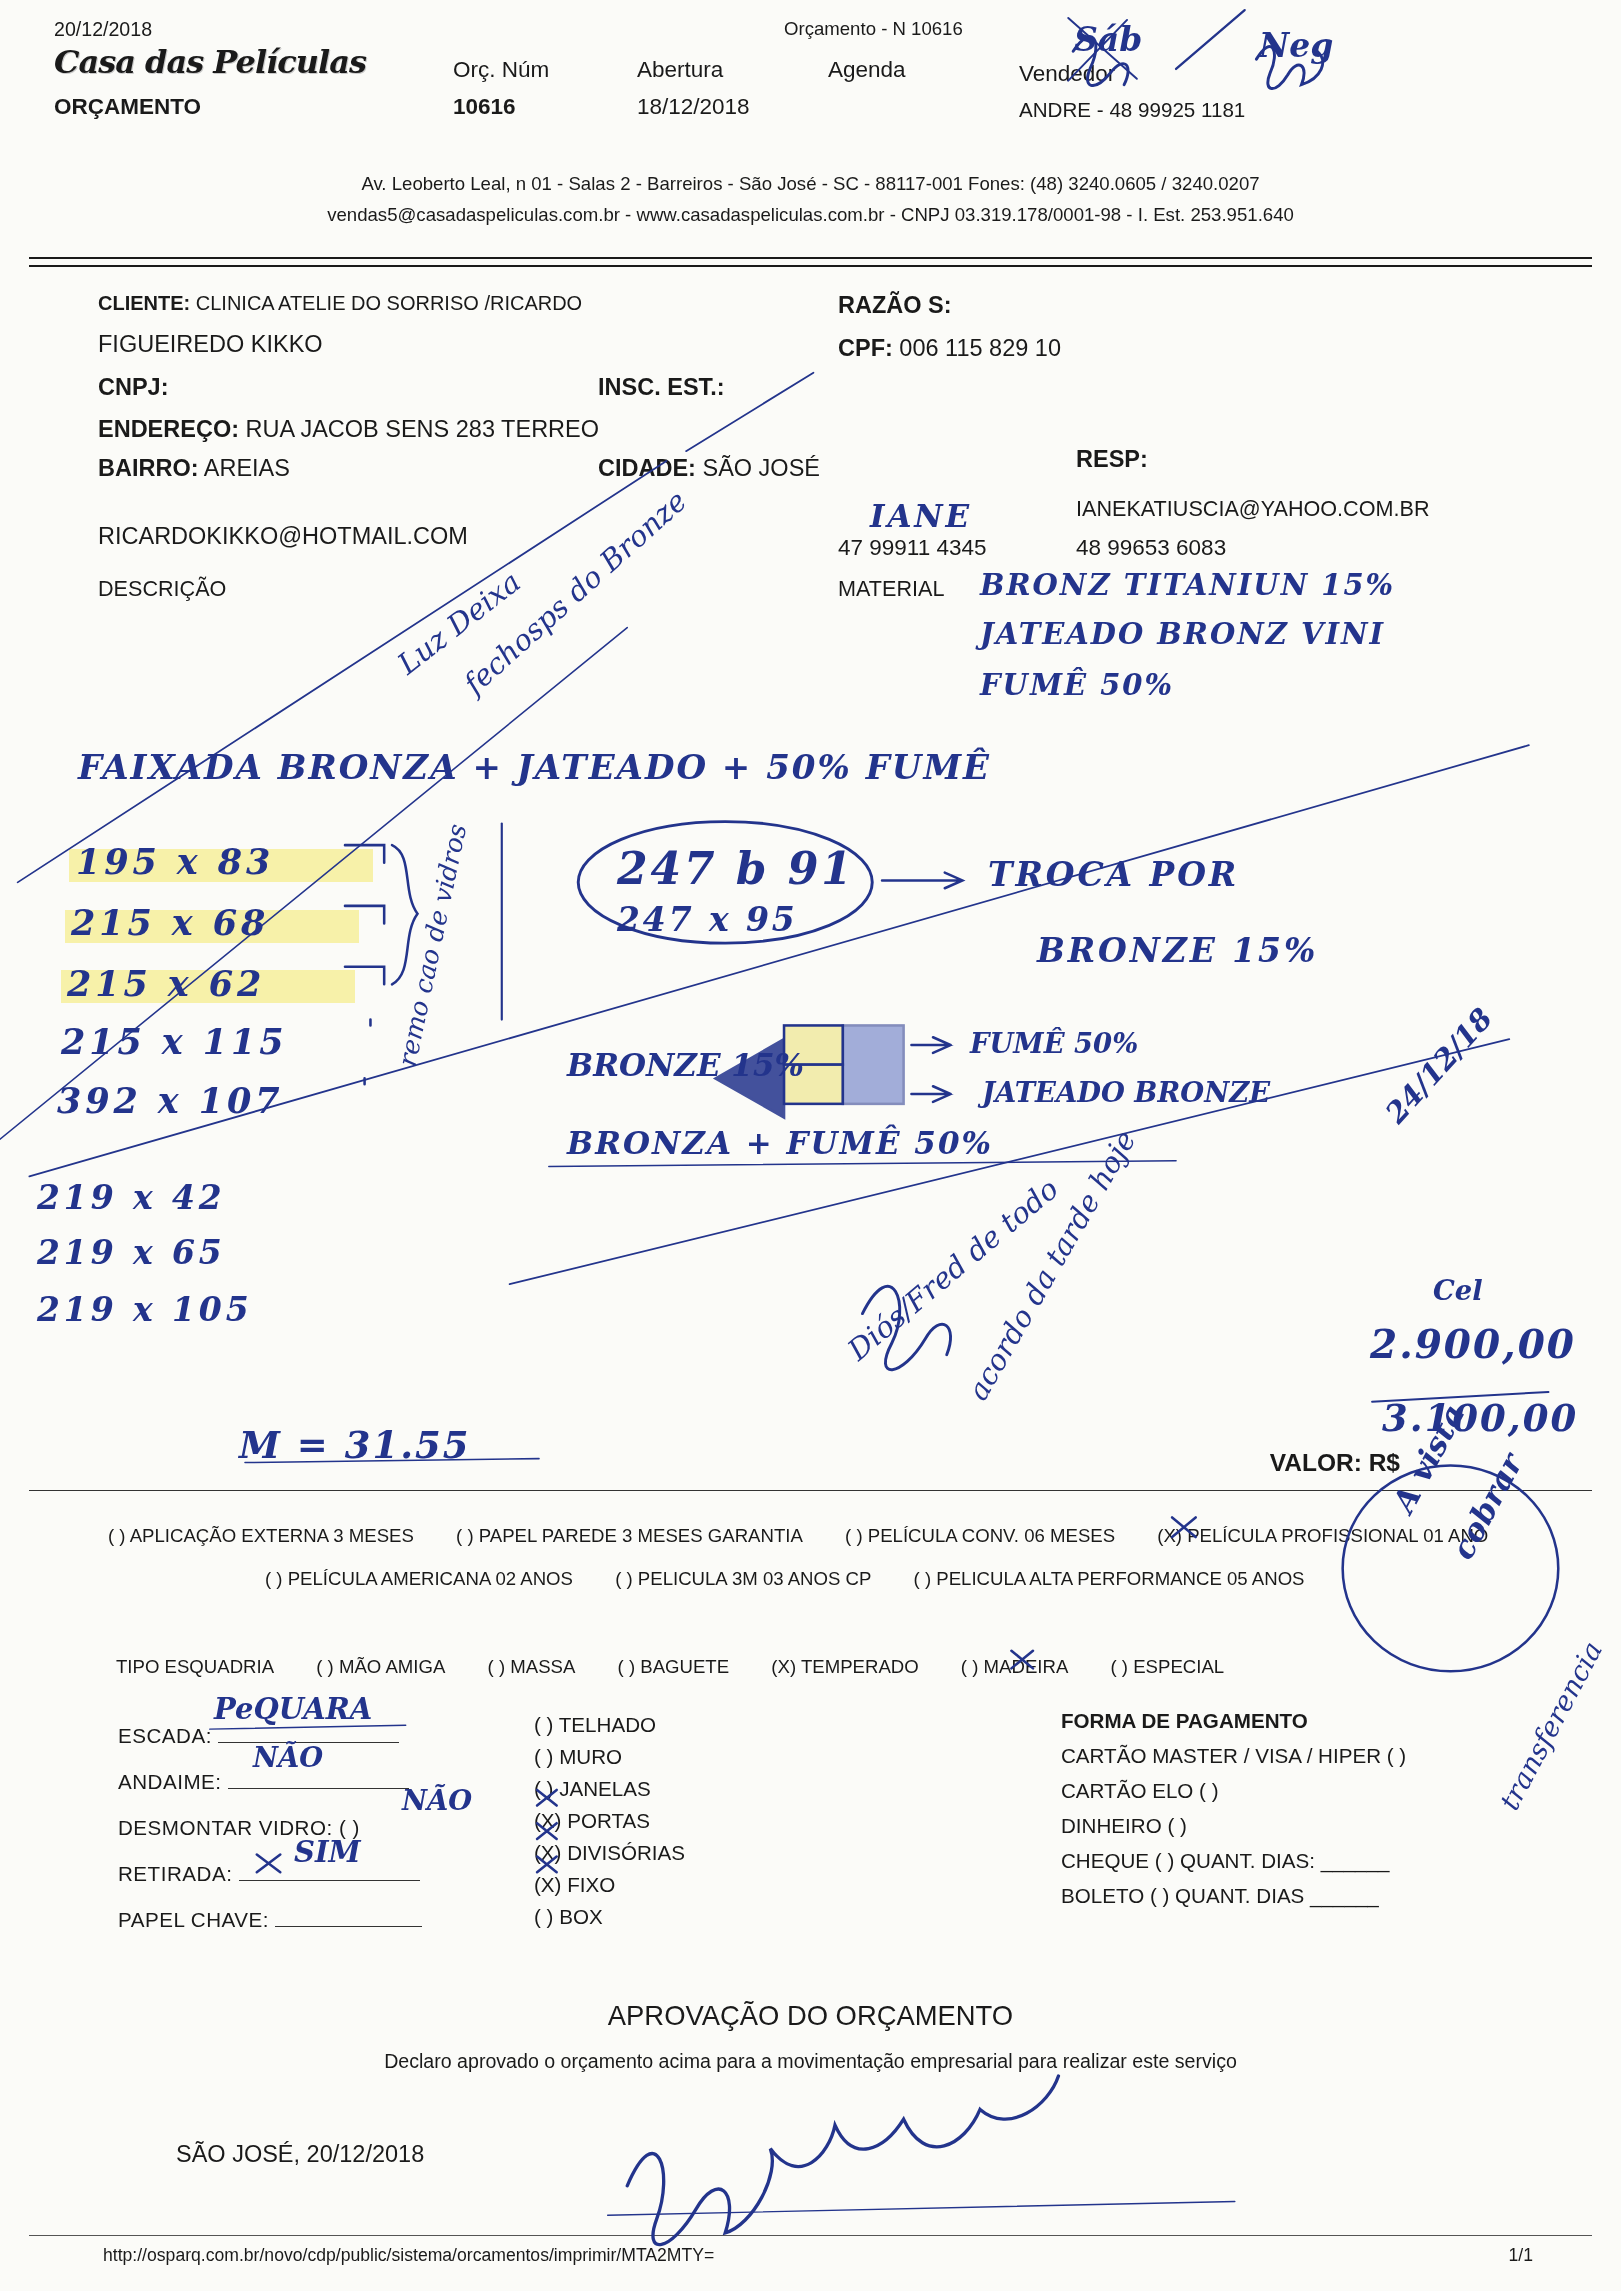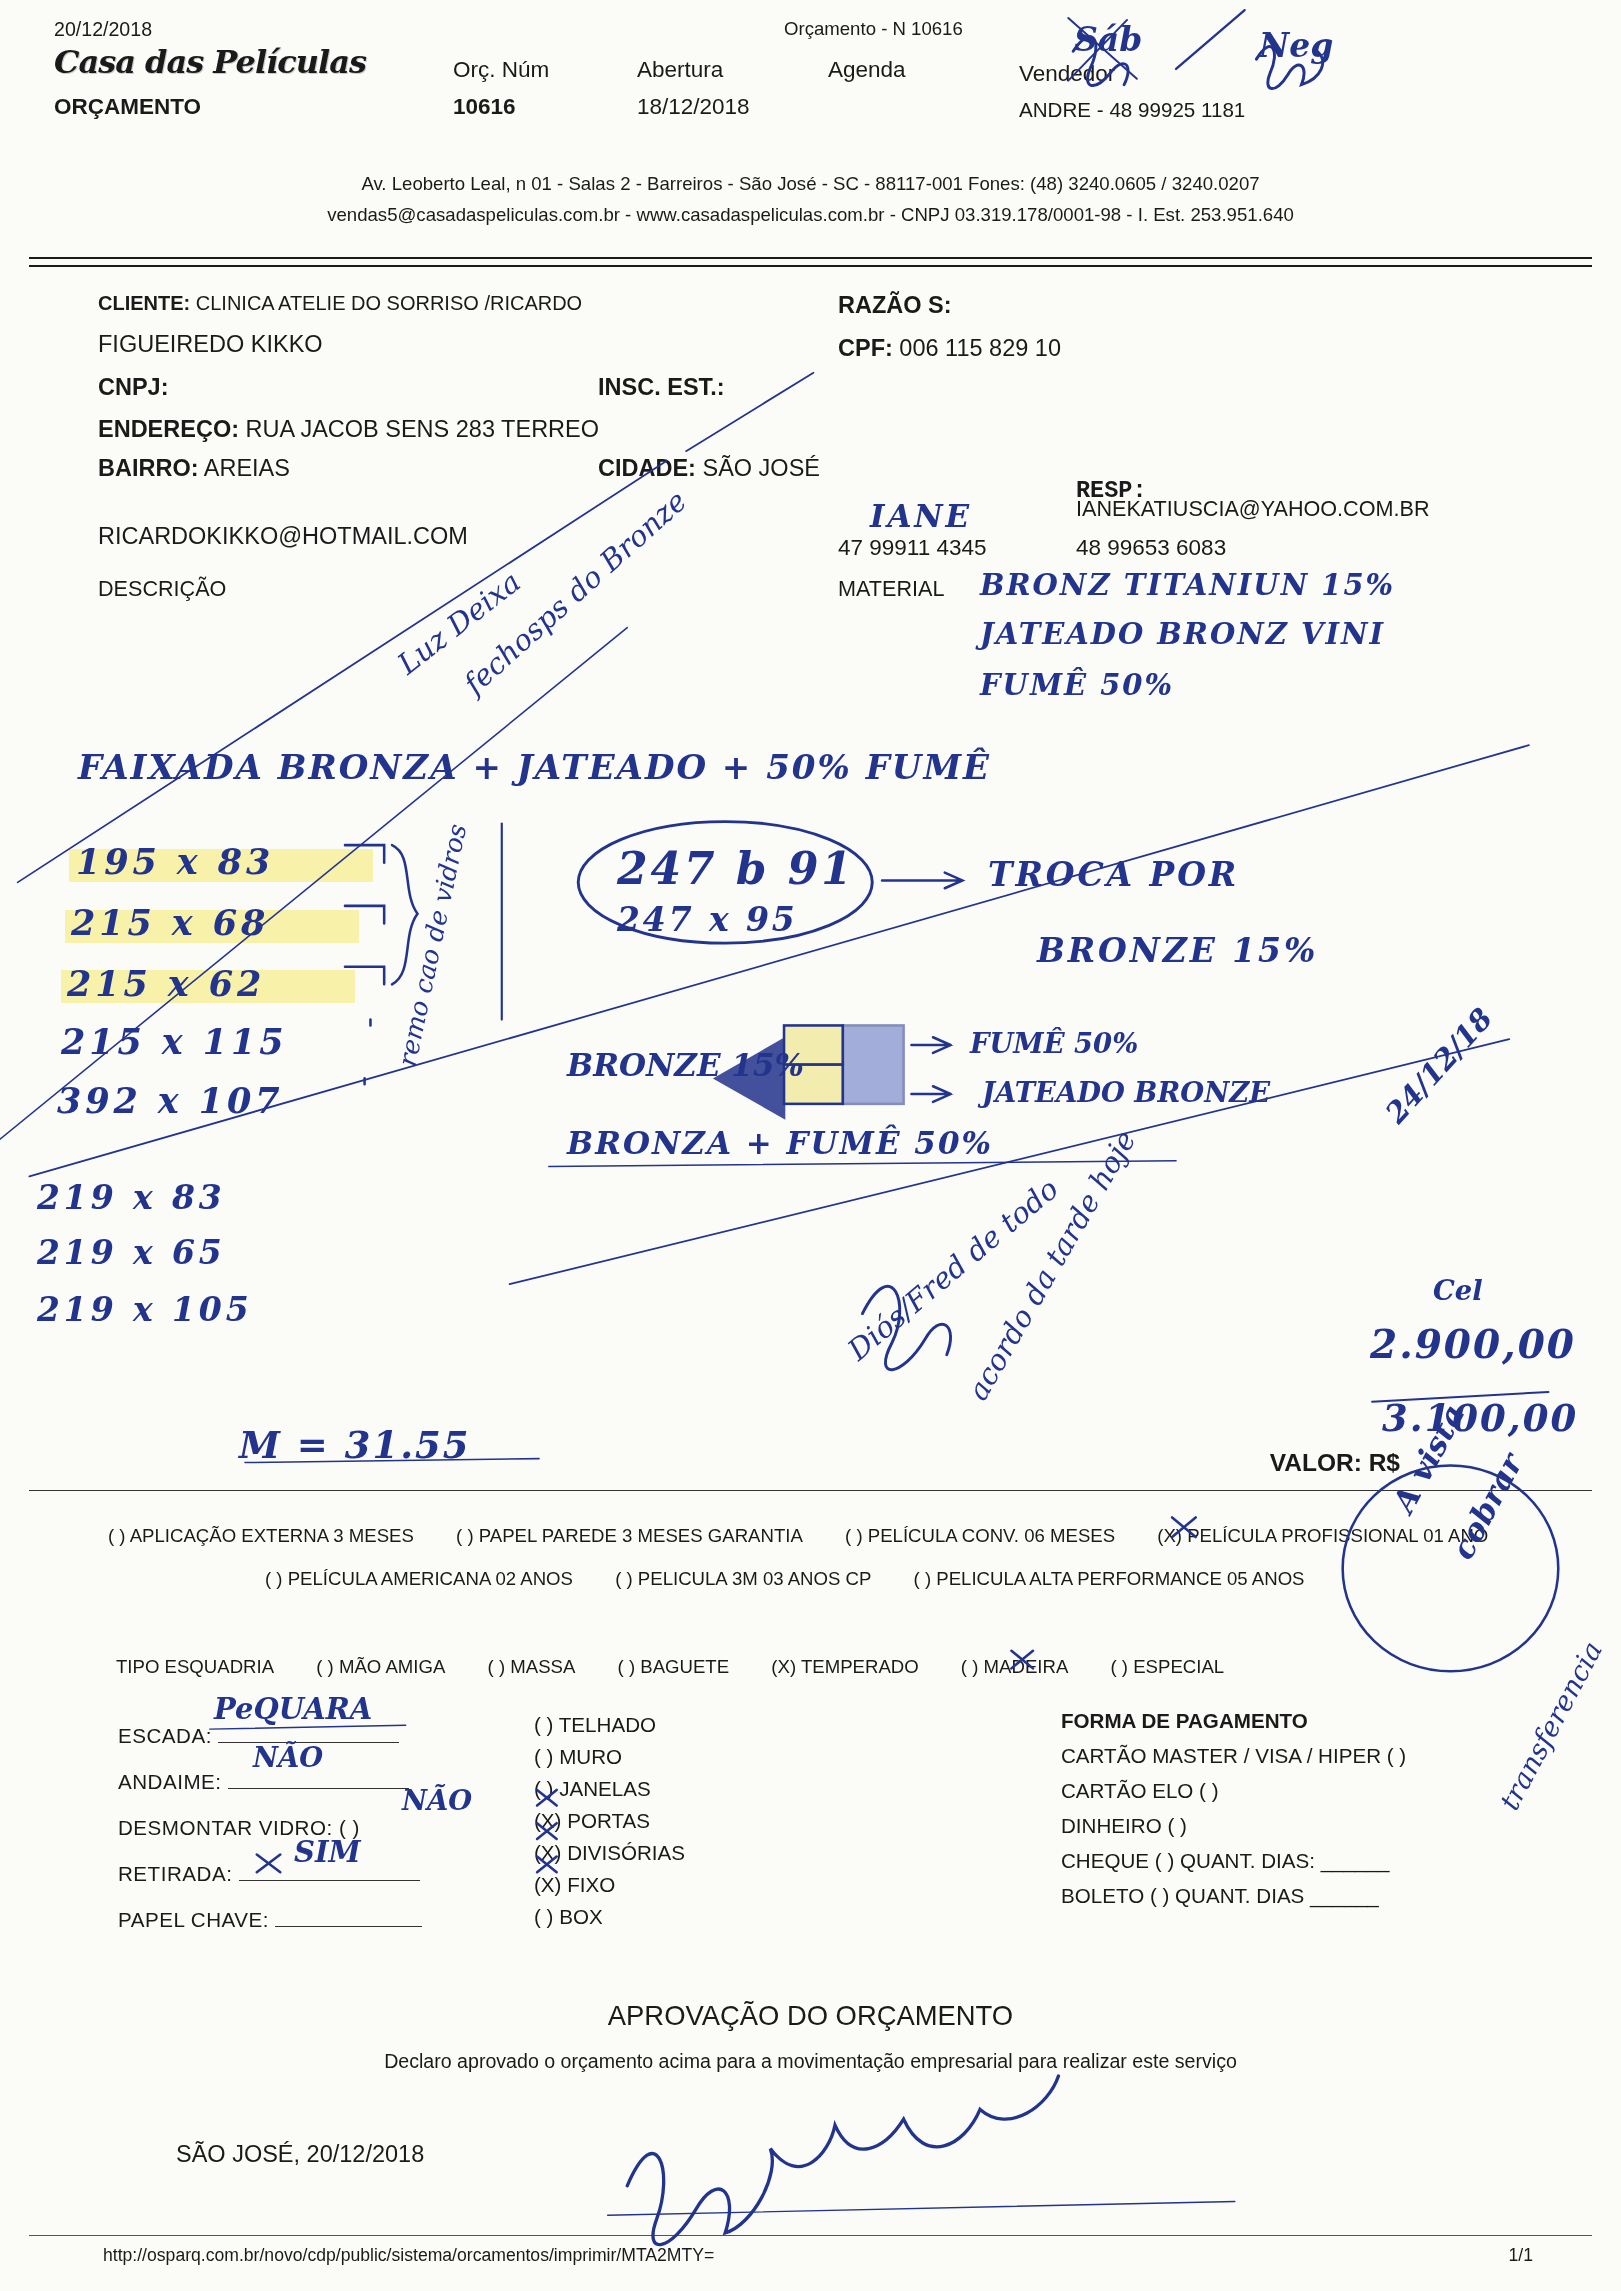--- a/index.html
+++ b/index.html
@@ -37,21 +37,21 @@
 
   .cliente{left:98px;top:292px;font-size:20px;text-align:center;}
   .cliente2{left:98px;top:331px;font-size:23.5px;}
   .cnpj{left:98px;top:374px;font-size:23.5px;}
   .insc{left:598px;top:374px;font-size:23.5px;}
   .endereco{left:98px;top:416px;font-size:23.5px;}
   .bairro{left:98px;top:455px;font-size:23.5px;}
   .cidade{left:598px;top:455px;font-size:23.5px;}
   .razao{left:838px;top:292px;font-size:23.5px;font-weight:bold;}
   .cpf{left:838px;top:335px;font-size:23.5px;}
-  .resp{left:1076px;top:477px;font-size:23.5px;font-weight:bold;font-family:Liberation Mono, monospace;}
+  .resp{left:1076px;top:446px;font-size:23.5px;font-weight:bold;}
   .respmail{left:1076px;top:496px;font-size:21.6px;}
   .fone1{left:838px;top:535px;font-size:22.5px;}
   .fone2{left:1076px;top:535px;font-size:22.5px;}
   .email-cli{left:98px;top:523px;font-size:23.5px;}
   .descricao{left:98px;top:576px;font-size:21.6px;}
   .material{left:838px;top:576px;font-size:21.6px;}
 
   .valor{right:221px;top:1449px;font-size:24.5px;font-weight:bold;}
 
   .chk-row{position:absolute;font-size:18.6px;}
@@ -289,21 +289,21 @@
     <div class="hw b2" style="left:617px;top:900px;font-size:33px;letter-spacing:2.9px;">247 x 95</div>
 
     <div class="hw b2" style="left:988px;top:855px;font-size:33px;letter-spacing:2.9px;">TROCA  POR</div>
     <div class="hw b2" style="left:1037px;top:931px;font-size:33px;letter-spacing:2.9px;">BRONZE 15%</div>
 
     <div class="hw b2" style="left:567px;top:1047px;font-size:31px;">BRONZE 15%</div>
     <div class="hw b2" style="left:970px;top:1027px;font-size:27.4px;">FUMÊ 50%</div>
     <div class="hw b2" style="left:970px;top:1076px;font-size:27.4px;margin-left:12px;">JATEADO BRONZE</div>
     <div class="hw b2" style="left:567px;top:1125px;font-size:31px;letter-spacing:2px;">BRONZA  +  FUMÊ 50%</div>
 
-    <div class="hw b2" style="left:37px;top:1178px;font-size:33px;letter-spacing:3.9px;">219 x 83</div>
+    <div class="hw b2" style="left:37px;top:1178px;font-size:33px;letter-spacing:3.9px;">219 x 42</div>
     <div class="hw b2" style="left:37px;top:1233px;font-size:33px;letter-spacing:3.9px;">219 x 65</div>
     <div class="hw b2" style="left:37px;top:1290px;font-size:33px;letter-spacing:3.9px;">219 x 105</div>
 
     <div class="hw" style="left:863px;top:1333px;font-size:29px;transform:rotate(-40deg);transform-origin:left bottom;">Diós/Fred de todo</div>
     <div class="hw" style="left:990px;top:1372px;font-size:29px;transform:rotate(-60deg);transform-origin:left bottom;">acordo da tarde hoje</div>
     <div class="hw b2" style="left:1404px;top:1096px;font-size:29px;transform:rotate(-48deg);transform-origin:left bottom;">24/12/18</div>
 
     <div class="hw b2" style="left:1433px;top:1274px;font-size:27.4px;">Cel</div>
     <div class="hw b2" style="left:1370px;top:1321px;font-size:39px;letter-spacing:2px;">2.900,00</div>
     <div class="hw b2" style="left:1382px;top:1396px;font-size:37px;letter-spacing:2px;">3.100,00</div>

